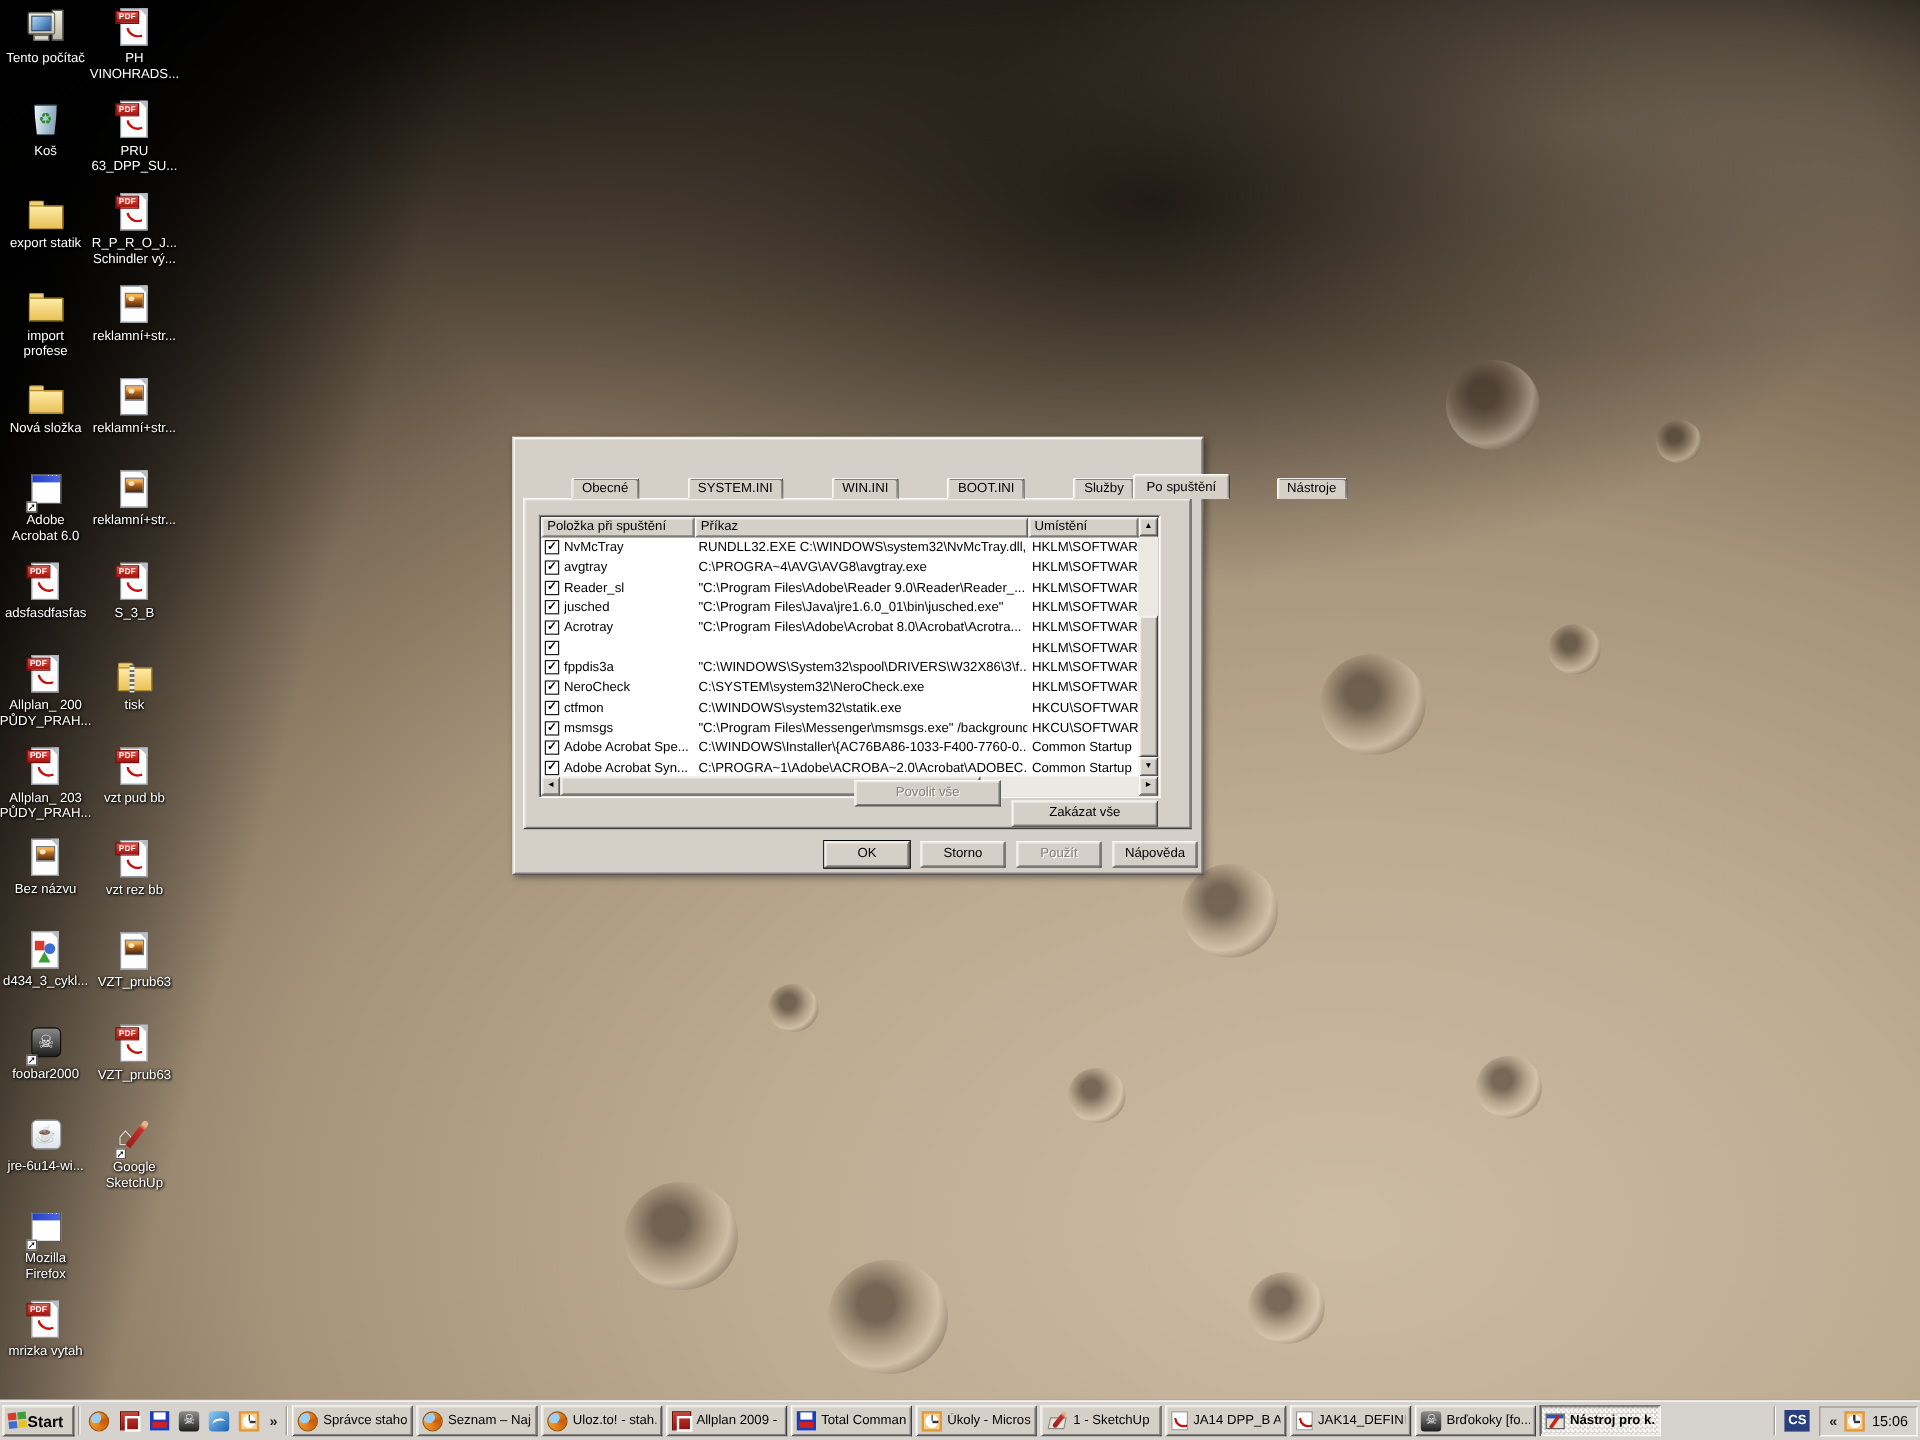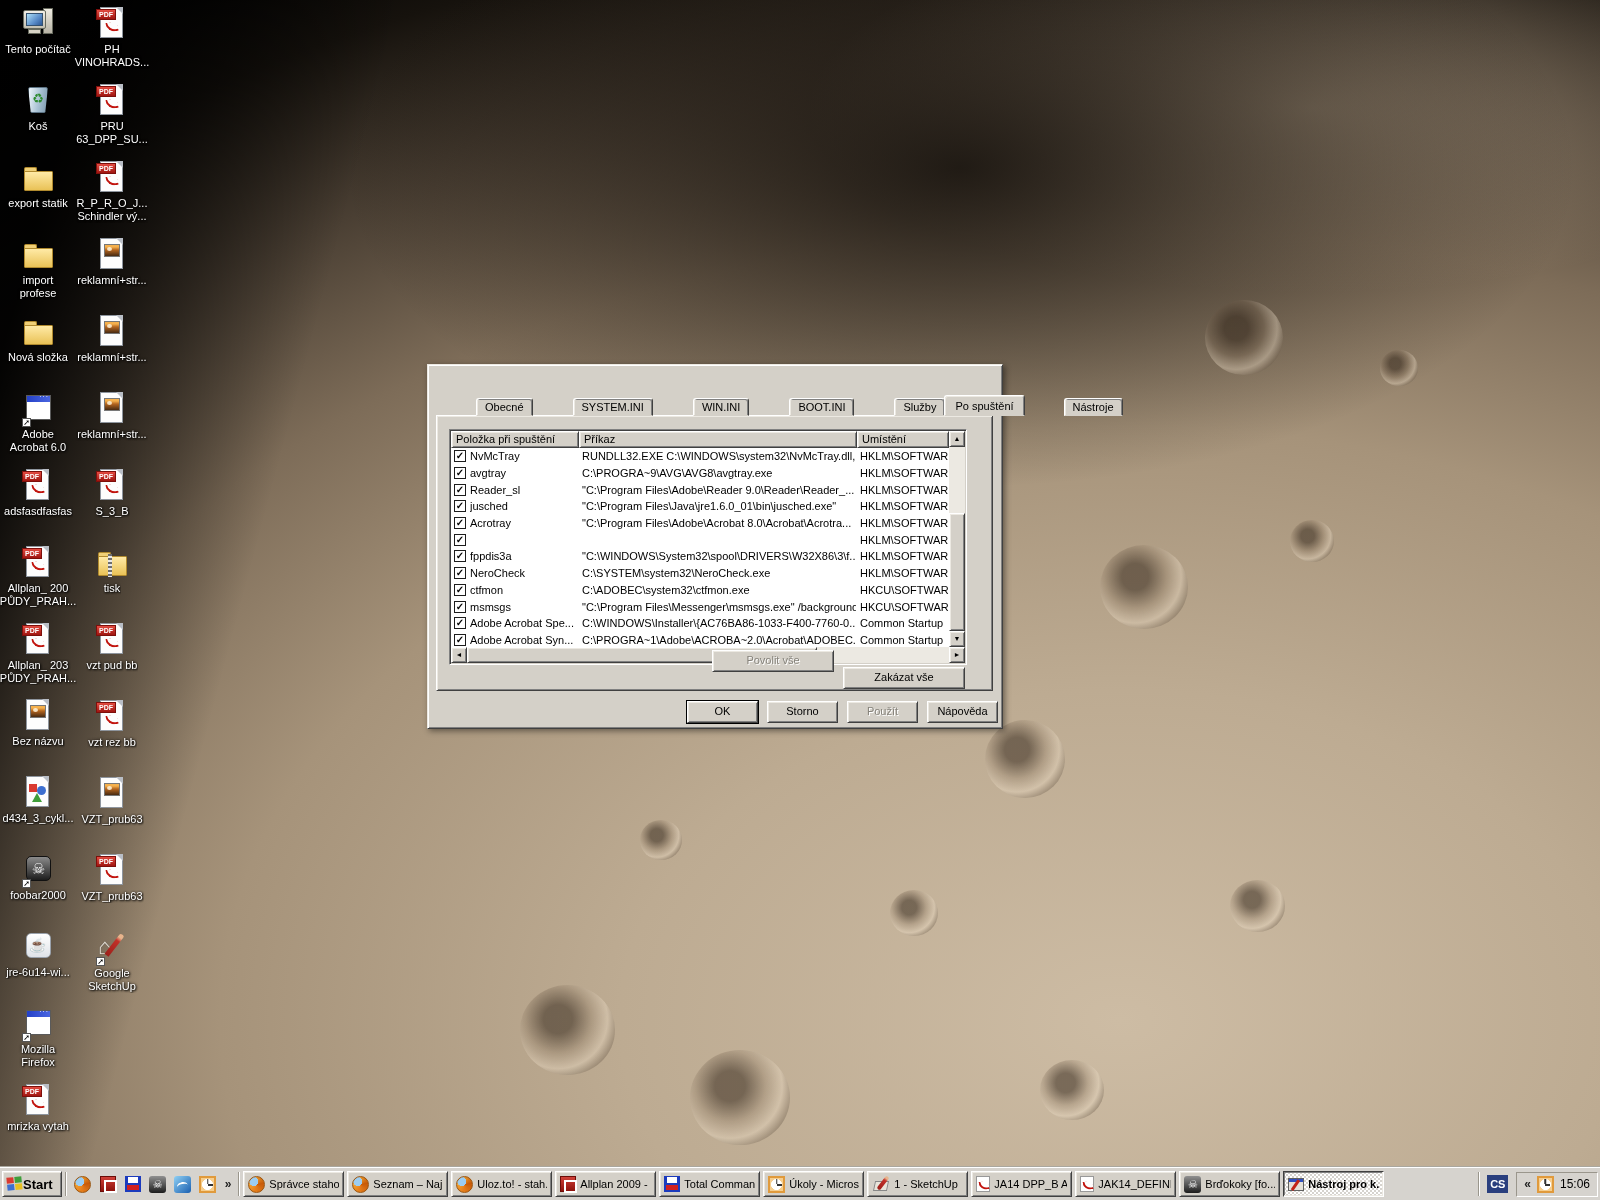--- a/index.html
+++ b/index.html
@@ -415,21 +415,21 @@
       <div class="lv-rows" id="lv-rows">
           <div class="lv-row">
             <span class="cbx">✓</span>
             <span class="cell c-name">NvMcTray</span>
             <span class="cell c-cmd">RUNDLL32.EXE C:\WINDOWS\system32\NvMcTray.dll,...</span>
             <span class="cell c-loc">HKLM\SOFTWARE'</span>
           </div>
           <div class="lv-row">
             <span class="cbx">✓</span>
             <span class="cell c-name">avgtray</span>
-            <span class="cell c-cmd">C:\PROGRA~9\AVG\AVG8\avgtray.exe</span>
+            <span class="cell c-cmd">C:\PROGRA~4\AVG\AVG8\avgtray.exe</span>
             <span class="cell c-loc">HKLM\SOFTWARE'</span>
           </div>
           <div class="lv-row">
             <span class="cbx">✓</span>
             <span class="cell c-name">Reader_sl</span>
             <span class="cell c-cmd">"C:\Program Files\Adobe\Reader 9.0\Reader\Reader_...</span>
             <span class="cell c-loc">HKLM\SOFTWARE'</span>
           </div>
           <div class="lv-row">
             <span class="cbx">✓</span>
@@ -457,21 +457,21 @@
           </div>
           <div class="lv-row">
             <span class="cbx">✓</span>
             <span class="cell c-name">NeroCheck</span>
             <span class="cell c-cmd">C:\SYSTEM\system32\NeroCheck.exe</span>
             <span class="cell c-loc">HKLM\SOFTWARE'</span>
           </div>
           <div class="lv-row">
             <span class="cbx">✓</span>
             <span class="cell c-name">ctfmon</span>
-            <span class="cell c-cmd">C:\ADOBEC\system32\ctfmon.exe</span>
+            <span class="cell c-cmd">C:\WINDOWS\system32\statik.exe</span>
             <span class="cell c-loc">HKCU\SOFTWARE</span>
           </div>
           <div class="lv-row">
             <span class="cbx">✓</span>
             <span class="cell c-name">msmsgs</span>
             <span class="cell c-cmd">"C:\Program Files\Messenger\msmsgs.exe" /background</span>
             <span class="cell c-loc">HKCU\SOFTWARE</span>
           </div>
           <div class="lv-row">
             <span class="cbx">✓</span>

